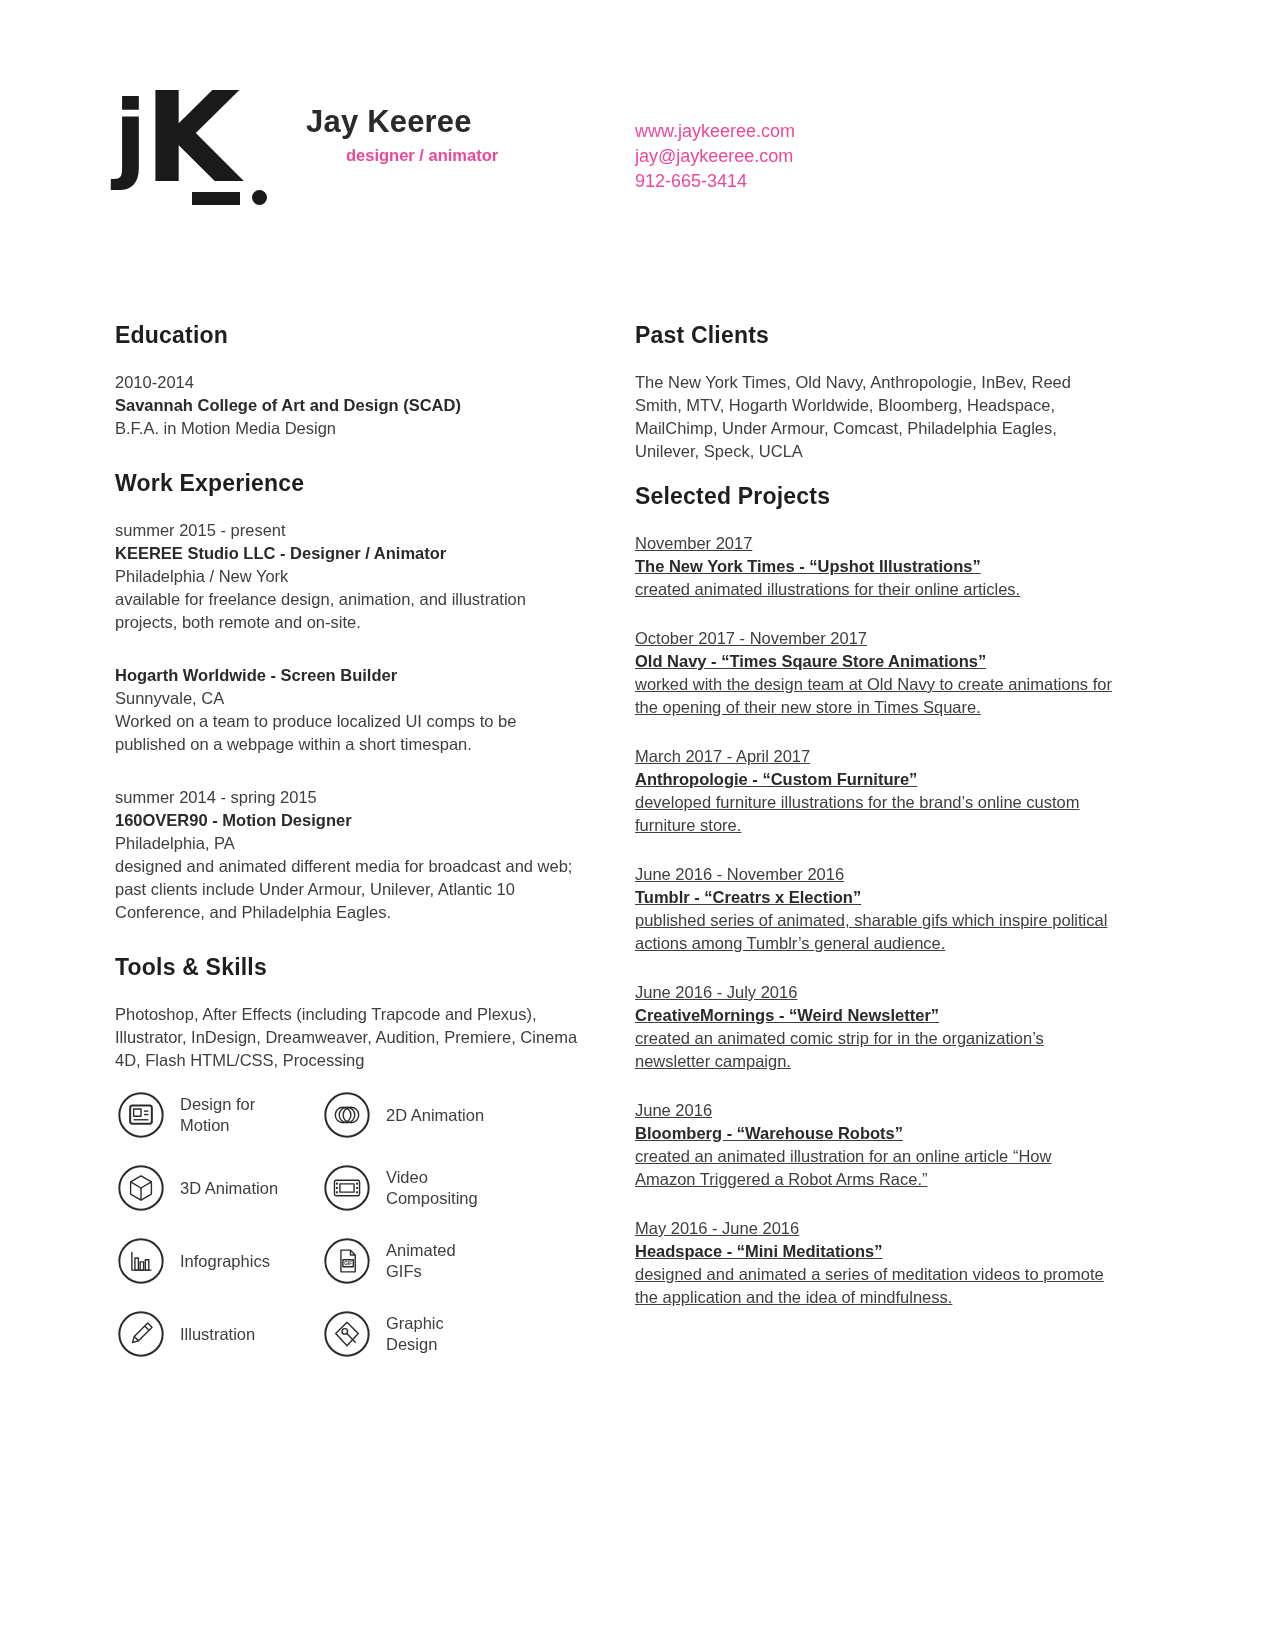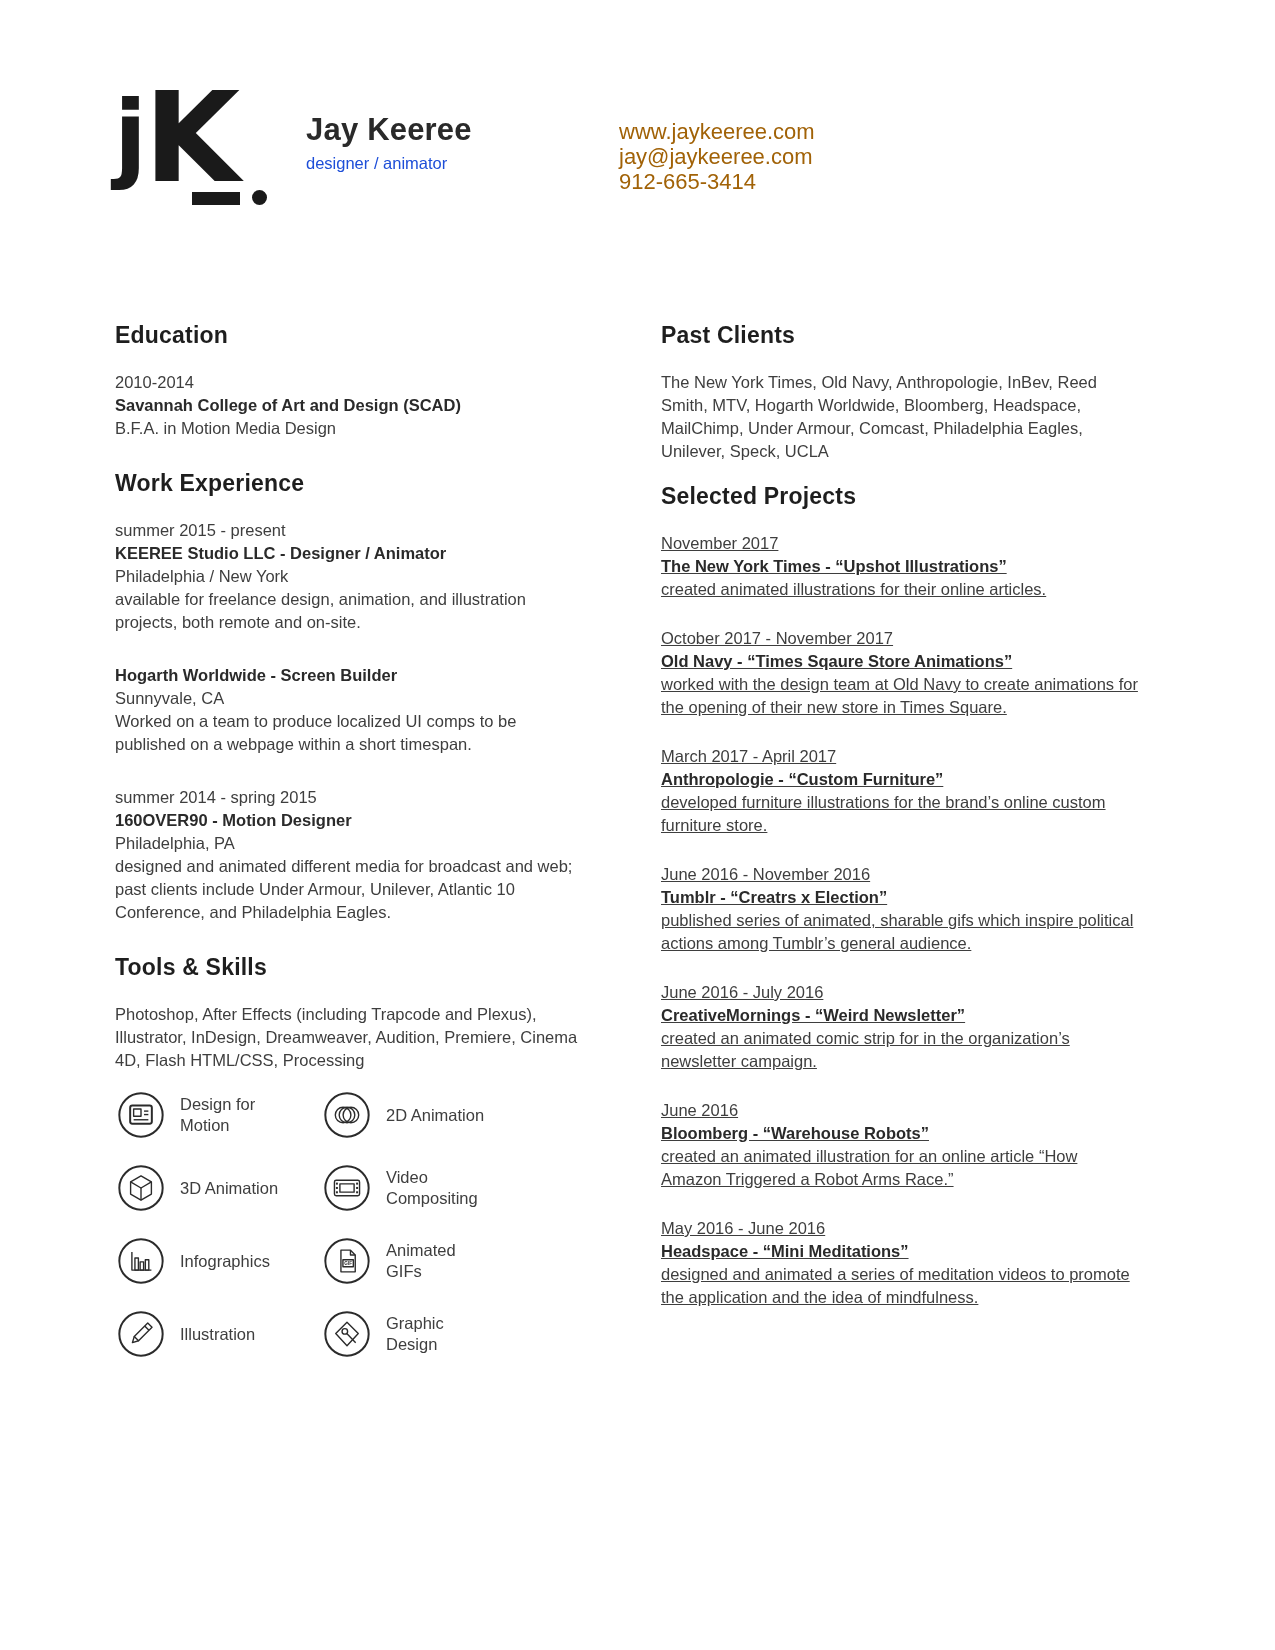--- a/index.html
+++ b/index.html
@@ -22,28 +22,28 @@
     position: absolute; left: 2px; top: -6px;
     font-size: 96px; font-weight: 800; font-family: "DejaVu Sans", sans-serif;
   }
   .logo-K {
     position: absolute; left: 32px; top: -20px;
     font-size: 124px; font-weight: 800; font-family: "DejaVu Sans", sans-serif;
   }
   .logo-bar { position: absolute; left: 80px; top: 106px; width: 48px; height: 13px; background: #1a1a1a; }
   .logo-dot { position: absolute; left: 140px; top: 104px; width: 15px; height: 15px; background: #1a1a1a; border-radius: 50%; }
 
-  .name-block { position: absolute; left: 306px; top: 112px; }
+  .name-block { position: absolute; left: 306px; top: 104px; }
   .person-name { font-size: 31px; font-weight: 800; color: #2a2a2a; letter-spacing: 0.2px; }
-  .person-role { font-size: 16.5px; font-weight: 400; color: #1d4ed8; margin-top: 6px; }
-
-  .contact-block { position: absolute; left: 619px; top: 119px; font-size: 22px; line-height: 25px; color: #a16207; }
+  .person-role { font-size: 16.5px; font-weight: 700; color: #ec4899; margin-top: 6px; margin-left: 40px; }
+
+  .contact-block { position: absolute; left: 635px; top: 119px; font-size: 18px; line-height: 25px; color: #ec4899; }
 
   
-  .content { position: absolute; left: 115px; top: 322px; width: 1050px; display: flex; gap: 82px; }
+  .content { position: absolute; left: 115px; top: 322px; width: 1050px; display: flex; gap: 56px; }
   .col-left  { width: 464px; flex: none; }
   .col-right { width: 478px; flex: none; }
 
   .section-heading {
     font-size: 23px; font-weight: 800; color: #1e1e1e;
     margin: 10px 0 22px 0; letter-spacing: 0.2px;
   }
   .col-left .section-heading:first-child,
   .col-right .section-heading:first-child { margin-top: 0; }
 

